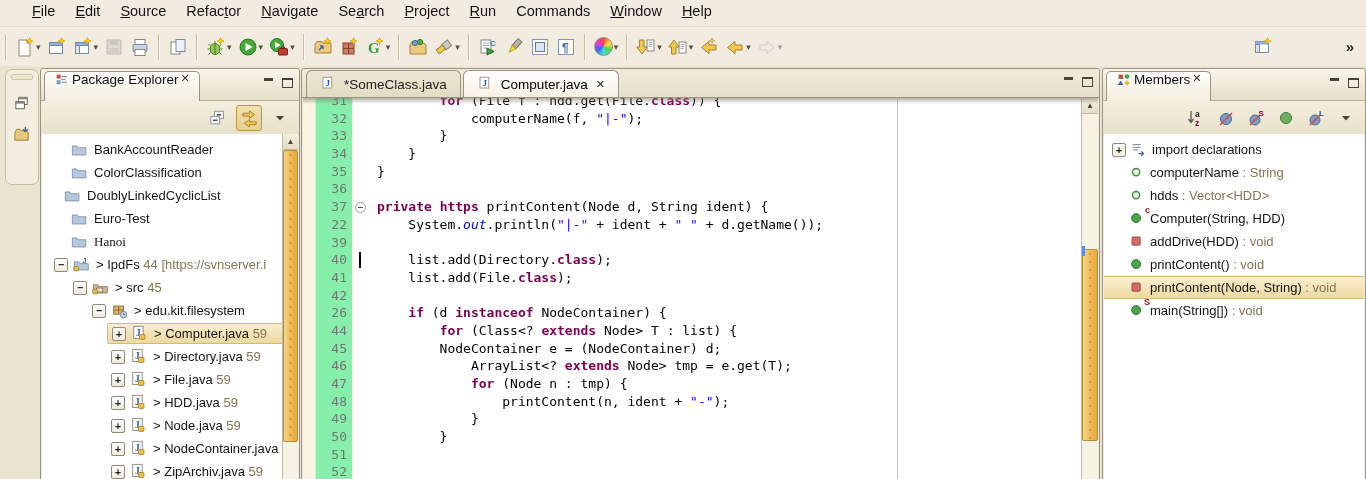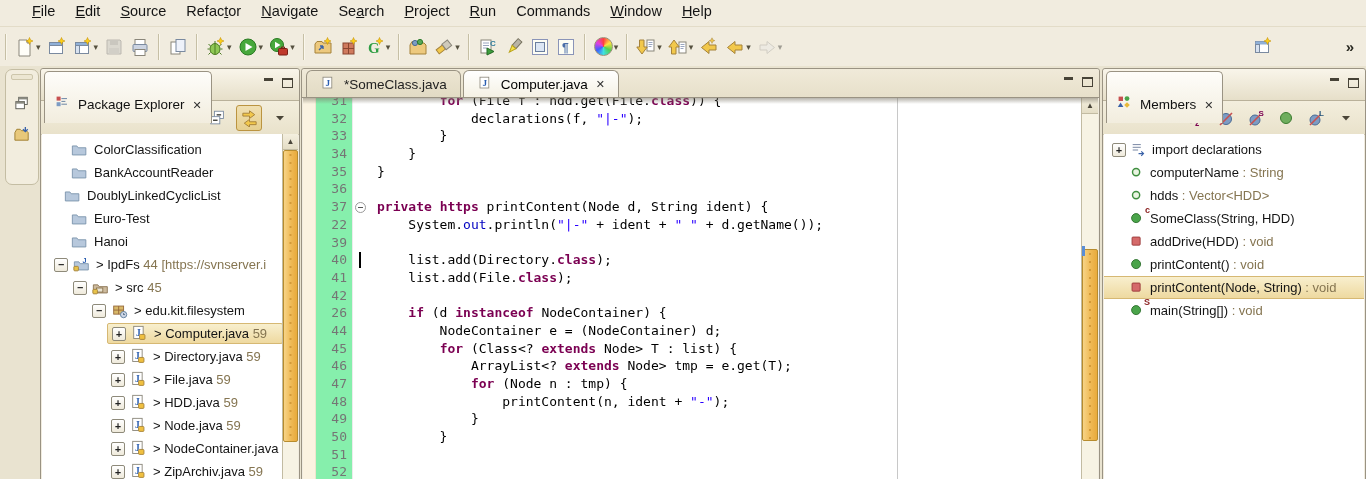--- a/index.html
+++ b/index.html
@@ -26,21 +26,21 @@
   .overflow-glyph{font-size:15px;font-weight:bold;color:#2a2a22;letter-spacing:-2px}
   
   .workspace{position:absolute;left:0;top:66px;right:0;bottom:0;background:#e9e3d0}
   
   .fastview{position:absolute;left:5px;top:3px;width:32px;height:114px;background:#f2edde;border:1px solid #c4bda3;border-radius:7px}
   .fastview .handle{height:4px;margin:4px 5px 8px 5px;border:1px solid #cdc6ab;border-radius:2px;background:#ece6d2}
   .fastview .fv-btn{display:flex;justify-content:center;padding:6px 0;cursor:default}
   
   .panel{position:absolute;top:2px;bottom:-2px;background:#f1ecdf;border:1px solid #9a9383;border-radius:3px 3px 0 0}
   .view-header{height:31px;position:relative;background:linear-gradient(#f9f5ea,#e6dfc9);border-bottom:1px solid #b9b19a;border-radius:3px 3px 0 0}
-  .view-tab{position:absolute;left:3px;top:2px;height:29px;display:flex;align-items:flex-end;gap:6px;padding:11px 9px;
+  .view-tab{position:absolute;left:3px;top:2px;height:29px;display:flex;align-items:flex-start;padding:0 9px;
     background:linear-gradient(#fefdfa,#f2edde);border:1px solid #9a9383;border-bottom:none;border-radius:5px 5px 0 0;font-size:13.5px;color:#111}
   .tab-close{font-size:11px;color:#333;margin-left:2px;cursor:pointer}
   .winbtns{position:absolute;right:6px;top:9px;display:flex;gap:8px}
   .wb{width:11px;height:10px;position:relative;cursor:pointer}
   .wb.min::after{content:"";position:absolute;left:1px;top:0;width:9px;height:3px;background:#474337}
   .wb.max::after{content:"";position:absolute;left:0;top:0;width:9px;height:7px;border:1px solid #474337;border-top:2px solid #474337}
   .view-toolbar{height:33px;display:flex;justify-content:flex-end;align-items:center;gap:6px;padding-right:7px;
     background:linear-gradient(#f3eedd,#e9e2cb);border-bottom:1px solid #cfc8b0}
   .vt-btn{height:24px;min-width:24px;display:flex;align-items:center;justify-content:center;border-radius:3px;cursor:default}
   .vt-btn.pressed{background:linear-gradient(#f0e0b2,#e6cf8e);border:1px solid #bb9440}
@@ -77,21 +77,21 @@
   .codecol{flex:1;position:relative;overflow:hidden;background:#fff}
   .lines,.numlines,.foldlines{position:absolute;left:0;top:-6px;right:0}
   .cl{height:17.7px;white-space:pre;font:13px/17.7px "DejaVu Sans Mono",monospace;color:#000;padding-left:8px;position:relative;z-index:2}
   .cl.cur{background:#e4effb}
   .nl{height:17.7px;font:13px/17.7px "DejaVu Sans Mono",monospace;color:#757575;text-align:right;padding-right:5px}
   .fl{height:17.7px;position:relative}
   .foldmark{position:absolute;left:2px;top:4px;width:9px;height:9px;border:1px solid #9a9a9a;border-radius:50%;background:#fff;cursor:pointer}
   .foldmark::after{content:"";position:absolute;left:2px;top:3.5px;width:5px;height:1px;background:#555}
   .seg-k{color:#7B0052;font-weight:bold}
   .seg-s{color:#2A00FF}
-  .seg-o{color:#0000C0;}
+  .seg-o{color:#0000C0;font-style:italic}
   .seg-p{color:#000}
   .margin-line{position:absolute;top:0;bottom:0;left:528px;width:1px;background:#c8c8c8;z-index:1}
   .cursor{position:absolute;width:2px;background:#000;z-index:10}
   .ed-scroll{position:relative;flex:0 0 16px;background:#f7f3e4;border-left:1px solid #c2bba2}
   .blue-mark{position:absolute;left:0;width:3px;height:10px;background:#5b8ed6;z-index:3}
   
   .mlist{position:absolute;left:0;top:0;right:0;bottom:0;padding-top:4px;background:#fff;overflow:hidden}
   .mrow{height:23px;display:flex;align-items:center;gap:4px;padding:0 4px 0 8px;white-space:nowrap;cursor:default}
   .mrow.sel{background:linear-gradient(#f8efce,#eed9a0);border-top:1px solid #d6b873;border-bottom:1px solid #d6b873;height:21px}
   .micon{width:18px;height:18px;flex:0 0 18px;position:relative;display:flex;align-items:center;justify-content:center}
@@ -389,57 +389,57 @@
     <div class="view-body">
       <div class="tree" id="pkg-tree">
           <div class="trow" style="padding-left: 8px;">
             <div class="rowc">
               <span class="exp-slot"></span>
     <span class="ticon">
                 <svg width="18" height="18" viewBox="0 0 20 20">
                   <path d="M1.5 5.5h5L8 7.5h8.5v8H1.5z" fill="#b7c8dc" stroke="#7b93ac"></path>
                 </svg>
               </span>
+    <span class="tlabel">BankAccountReader<span class="tdecor"></span></span>
+            </div>
+          </div>
+          <div class="trow" style="padding-left: 8px;">
+            <div class="rowc">
+              <span class="exp-slot"></span>
+    <span class="ticon">
+                <svg width="18" height="18" viewBox="0 0 20 20">
+                  <path d="M1.5 5.5h5L8 7.5h8.5v8H1.5z" fill="#b7c8dc" stroke="#7b93ac"></path>
+                </svg>
+              </span>
     <span class="tlabel">ColorClassification<span class="tdecor"></span></span>
             </div>
           </div>
+          <div class="trow" style="padding-left: 1px;">
+            <div class="rowc">
+              <span class="exp-slot"></span>
+    <span class="ticon">
+                <svg width="18" height="18" viewBox="0 0 20 20">
+                  <path d="M1.5 5.5h5L8 7.5h8.5v8H1.5z" fill="#b7c8dc" stroke="#7b93ac"></path>
+                </svg>
+              </span>
+    <span class="tlabel">DoublyLinkedCyclicList<span class="tdecor"></span></span>
+            </div>
+          </div>
           <div class="trow" style="padding-left: 8px;">
             <div class="rowc">
               <span class="exp-slot"></span>
     <span class="ticon">
                 <svg width="18" height="18" viewBox="0 0 20 20">
                   <path d="M1.5 5.5h5L8 7.5h8.5v8H1.5z" fill="#b7c8dc" stroke="#7b93ac"></path>
                 </svg>
               </span>
-    <span class="tlabel">BankAccountReader<span class="tdecor"></span></span>
-            </div>
-          </div>
-          <div class="trow" style="padding-left: 1px;">
-            <div class="rowc">
-              <span class="exp-slot"></span>
-    <span class="ticon">
-                <svg width="18" height="18" viewBox="0 0 20 20">
-                  <path d="M1.5 5.5h5L8 7.5h8.5v8H1.5z" fill="#b7c8dc" stroke="#7b93ac"></path>
-                </svg>
-              </span>
-    <span class="tlabel">DoublyLinkedCyclicList<span class="tdecor"></span></span>
-            </div>
-          </div>
-          <div class="trow" style="padding-left: 8px;">
-            <div class="rowc">
-              <span class="exp-slot"></span>
-    <span class="ticon">
-                <svg width="18" height="18" viewBox="0 0 20 20">
-                  <path d="M1.5 5.5h5L8 7.5h8.5v8H1.5z" fill="#b7c8dc" stroke="#7b93ac"></path>
-                </svg>
-              </span>
     <span class="tlabel">Euro-Test<span class="tdecor"></span></span>
             </div>
           </div>
-          <div class="trow" style="padding-left: 8px;">
+          <div class="trow" style="padding-left: 8px; font-family: Liberation Serif, serif;">
             <div class="rowc">
               <span class="exp-slot"></span>
     <span class="ticon">
                 <svg width="18" height="18" viewBox="0 0 20 20">
                   <path d="M1.5 5.5h5L8 7.5h8.5v8H1.5z" fill="#b7c8dc" stroke="#7b93ac"></path>
                 </svg>
               </span>
     <span class="tlabel">Hanoi<span class="tdecor"></span></span>
             </div>
           </div>
@@ -662,34 +662,34 @@
             <div class="fl"></div>
             <div class="fl"></div>
             <div class="fl"></div>
             <div class="fl"></div>
           </div>
         </div>
       <div class="codecol">
         <div class="margin-line"></div>
         <div class="lines" id="code">
             <div class="cl"><span class="seg-p">        </span><span class="seg-k">for</span><span class="seg-p"> (File f : hdd.get(File.</span><span class="seg-k">class</span><span class="seg-p">)) {</span></div>
-            <div class="cl"><span class="seg-p">            declarations(f, </span><span class="seg-s">"|-"</span><span class="seg-p">);</span></div>
+            <div class="cl"><span class="seg-p">            computerName(f, </span><span class="seg-s">"|-"</span><span class="seg-p">);</span></div>
             <div class="cl"><span class="seg-p">        }</span></div>
             <div class="cl"><span class="seg-p">    }</span></div>
             <div class="cl"><span class="seg-p">}</span></div>
             <div class="cl"></div>
             <div class="cl"><span class="seg-k">private</span><span class="seg-p"> </span><span class="seg-k">https</span><span class="seg-p"> printContent(Node d, String ident) {</span></div>
             <div class="cl"><span class="seg-p">    System.</span><span class="seg-o">out</span><span class="seg-p">.println(</span><span class="seg-s">"|-"</span><span class="seg-p"> + ident + </span><span class="seg-s">" "</span><span class="seg-p"> + d.getName());</span></div>
             <div class="cl"></div>
             <div class="cl"><span class="seg-p">    list.add(Directory.</span><span class="seg-k">class</span><span class="seg-p">);</span></div>
             <div class="cl"><span class="seg-p">    list.add(File.</span><span class="seg-k">class</span><span class="seg-p">);</span></div>
             <div class="cl"></div>
             <div class="cl"><span class="seg-p">    </span><span class="seg-k">if</span><span class="seg-p"> (d </span><span class="seg-k">instanceof</span><span class="seg-p"> NodeContainer) {</span></div>
+            <div class="cl"><span class="seg-p">        </span><span class="seg-k">for</span><span class="seg-p"> (Class&lt;? </span><span class="seg-k">extends</span><span class="seg-p"> Node&gt; T : list) {</span></div>
             <div class="cl"><span class="seg-p">        NodeContainer e = (NodeContainer) d;</span></div>
-            <div class="cl"><span class="seg-p">        </span><span class="seg-k">for</span><span class="seg-p"> (Class&lt;? </span><span class="seg-k">extends</span><span class="seg-p"> Node&gt; T : list) {</span></div>
             <div class="cl"><span class="seg-p">            ArrayList&lt;? </span><span class="seg-k">extends</span><span class="seg-p"> Node&gt; tmp = e.get(T);</span></div>
             <div class="cl"><span class="seg-p">            </span><span class="seg-k">for</span><span class="seg-p"> (Node n : tmp) {</span></div>
             <div class="cl"><span class="seg-p">                printContent(n, ident + </span><span class="seg-s">"-"</span><span class="seg-p">);</span></div>
             <div class="cl"><span class="seg-p">            }</span></div>
             <div class="cl"><span class="seg-p">        }</span></div>
           </div>
       </div>
       <div class="cursor" id="caret" style="left: 56px; top: 154.3px; height: 16px;"></div>
       <div class="ed-scroll">
         <div class="sb-arrow" style="top:0">▲</div>
@@ -788,21 +788,21 @@
     <span class="mlabel">hdds<span class="mtype"> : Vector&lt;HDD&gt;</span></span>
           </div>
           <div class="mrow">
             <span class="exp-slot"></span>
             <span class="micon">
               <svg width="18" height="18" viewBox="0 0 20 20">
                 <circle cx="9" cy="9" r="5" fill="#4aa44a" stroke="#2a6e2a"></circle>
               </svg>
               <span class="adorn">c</span>
             </span>
-    <span class="mlabel">SomeClass(String, HDD)</span>
+    <span class="mlabel">Computer(String, HDD)</span>
           </div>
           <div class="mrow">
             <span class="exp-slot"></span>
             <span class="micon">
               <svg width="18" height="18" viewBox="0 0 20 20">
                 <rect x="4.5" y="4.5" width="9" height="9" rx="1" fill="#d56a6a" stroke="#9a3a3a"></rect>
               </svg>
             </span>
     <span class="mlabel">addDrive(HDD)<span class="mtype"> : void</span></span>
           </div>

